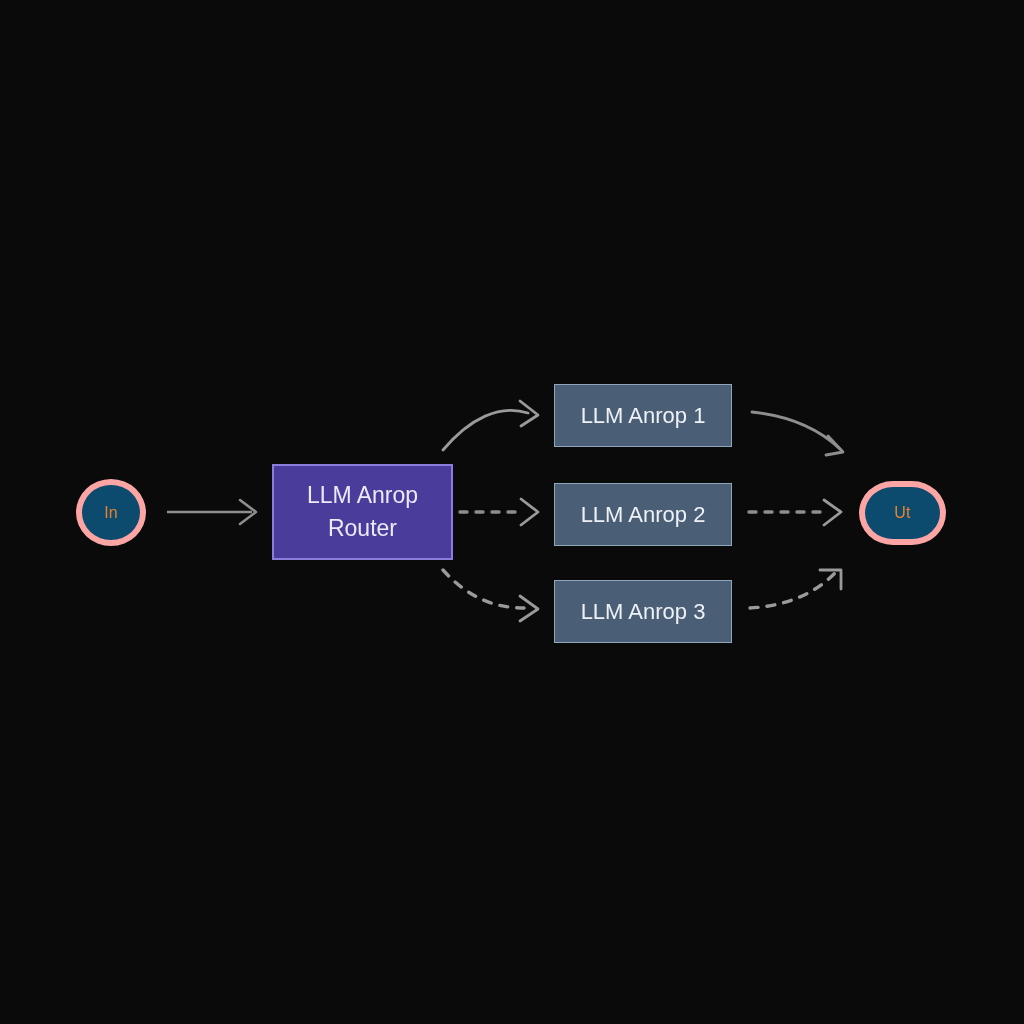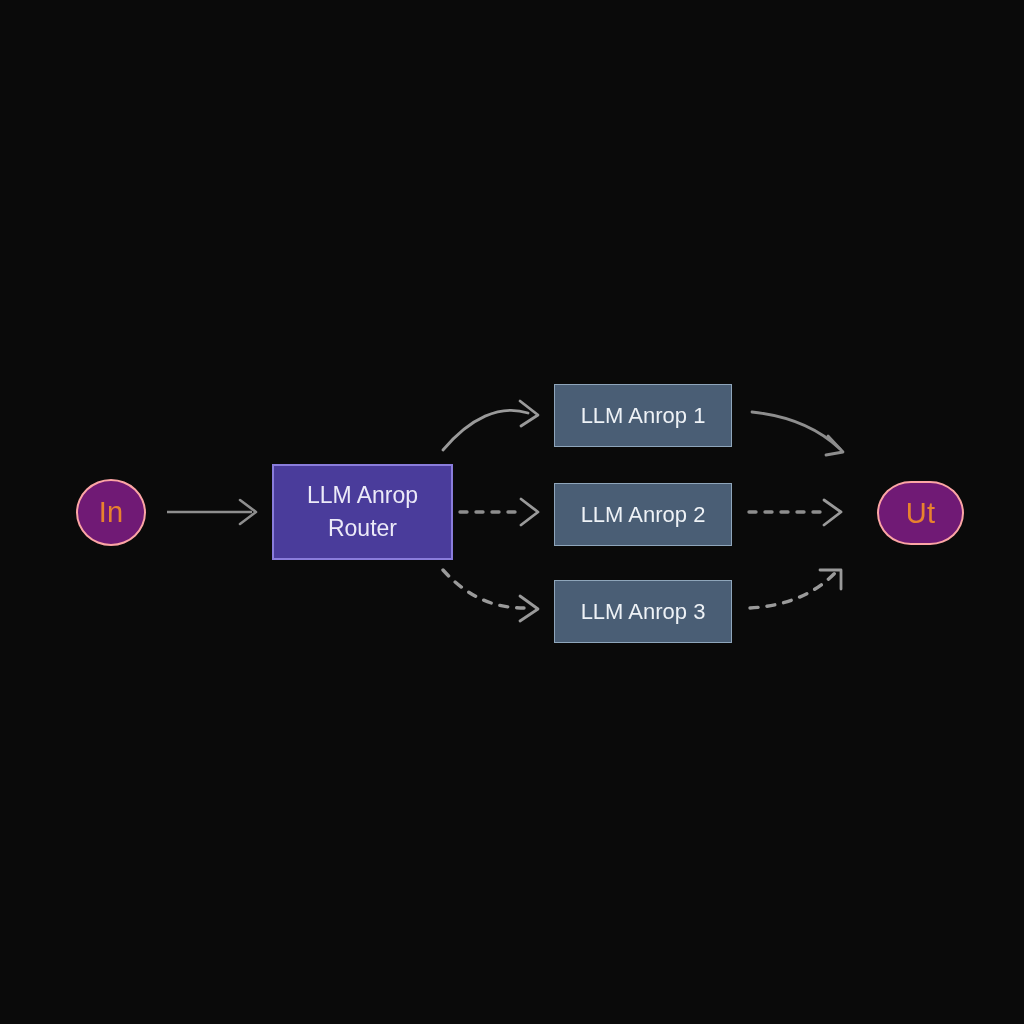--- a/index.html
+++ b/index.html
@@ -34,35 +34,35 @@
     display: flex;
     align-items: center;
     justify-content: center;
     text-align: center;
     box-sizing: border-box;
     z-index: 2;
   }
 
   .node-terminal {
     border-radius: 50%;
-    background: #701a75;
-    border: 2px solid #fca5a5;
+    background: #0c4a6e;
+    border: 6px solid #fca5a5;
     color: #e8822e;
-    font-size: 29px;
+    font-size: 16px;
     font-weight: 500;
     letter-spacing: 0.2px;
   }
   #node-in {
     left: 76px;
     top: 479px;
     width: 70px;
     height: 67px;
   }
   #node-ut {
-    left: 877px;
+    left: 859px;
     top: 481px;
     width: 87px;
     height: 64px;
     border-radius: 34px / 32px;
   }
 
   #node-router {
     left: 272px;
     top: 464px;
     width: 181px;

